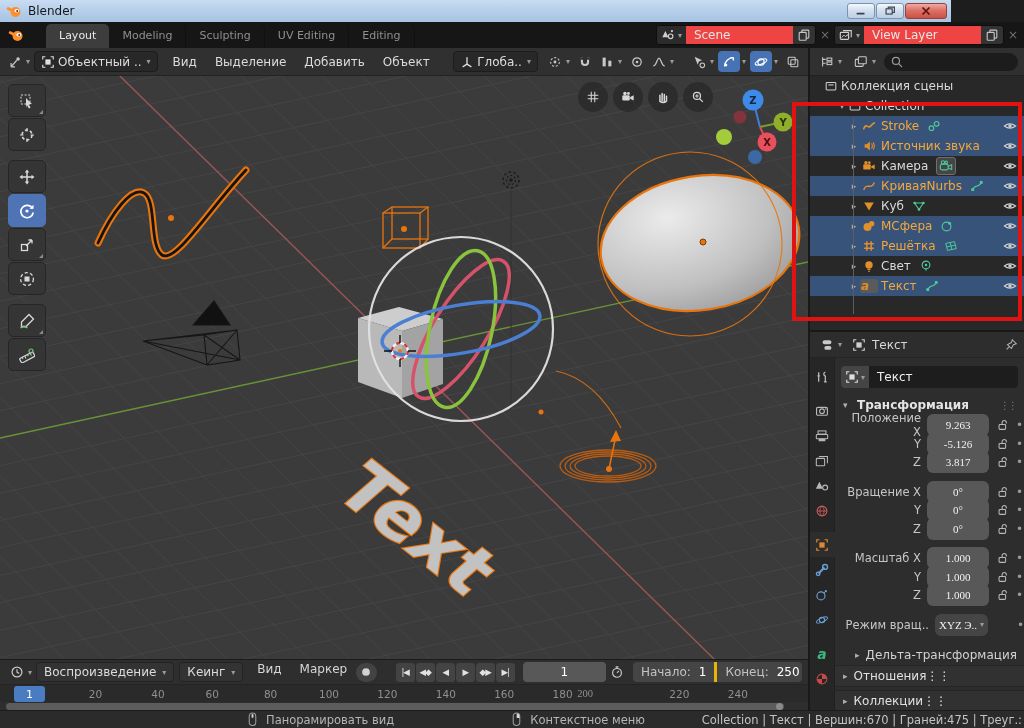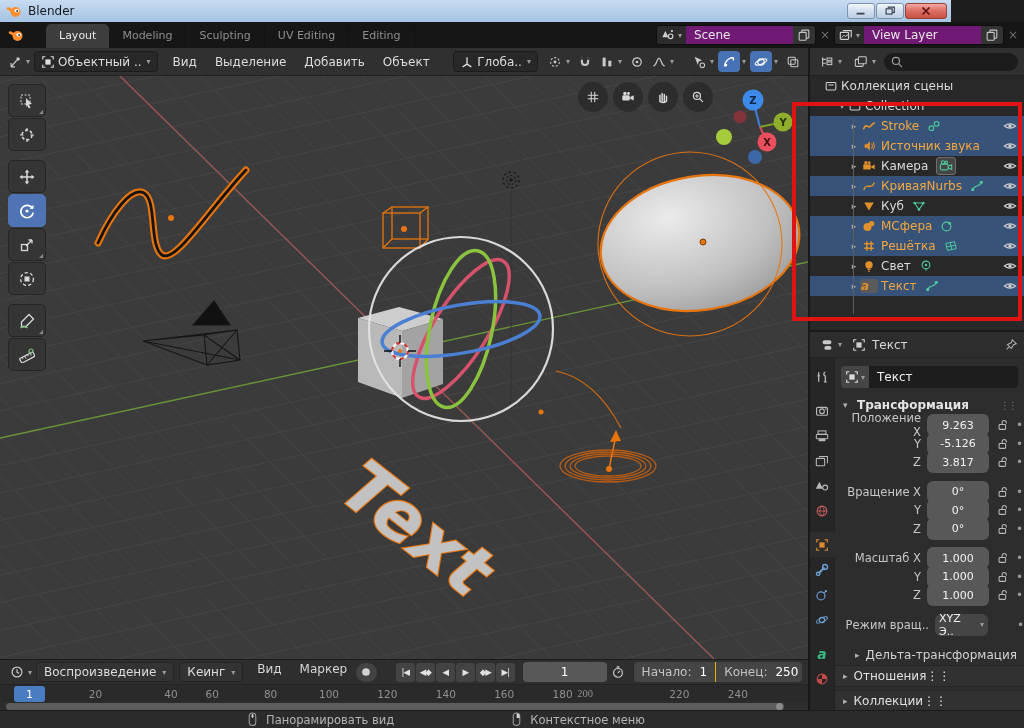--- a/index.html
+++ b/index.html
@@ -23,21 +23,21 @@
   
   #menubar { position:absolute; left:0; top:22px; width:1024px; height:26px; background:#161616;
     display:flex; align-items:center; }
   #menubar .logo { margin:0 6px 0 8px; }
   .menu-item { padding:4px 9px; color:#dcdcdc; border-radius:3px; }
   #tabs { display:flex; margin-left:16px; height:26px; align-items:flex-end; }
   .wtab { padding:5px 13px 6px; color:#8f8f8f; font-size:11px; border-radius:5px 5px 0 0; border-right:1px solid #101010; }
   .wtab.active { background:#3d3d3d; color:#e8e8e8; border-right:none; }
   .id-widget { display:flex; align-items:center; height:20px; background:#262626; border-radius:4px; overflow:hidden; border:1px solid #0e0e0e; }
   .id-widget .seg-icon { display:flex; align-items:center; gap:1px; padding:0 4px; background:#2b2b2b; height:100%; color:#cfcfcf;}
-  .id-widget .seg-name { display:flex; align-items:center; padding:0 8px; background:#701a75; height:100%; color:#e6e6e6; }
+  .id-widget .seg-name { display:flex; align-items:center; padding:0 8px; background:#ef4444; height:100%; color:#e6e6e6; }
   .id-widget .seg-btn { display:flex; align-items:center; padding:0 4px; background:#333; height:100%; color:#c5c5c5;}
   .dim-x { color:#6f6f6f; margin:0 4px 0 4px; font-size:12px; }
   .chev { color:#9a9a9a; font-size:8px; margin-left:2px; }
 
   
   #toolheader { position:absolute; left:0; top:48px; width:808px; height:28px; background:#303030;
     display:flex; align-items:center; border-bottom:1px solid #232323; }
   .th-widget { display:flex; align-items:center; gap:3px; background:#282828; border:1px solid #1c1c1c;
     border-radius:4px; height:21px; padding:0 6px; margin-right:6px; color:#dedede; }
   .th-btn { display:flex; align-items:center; gap:2px; padding:0 4px; height:21px; border-radius:4px; color:#c8c8c8; }
@@ -94,21 +94,21 @@
   #props-body { position:absolute; left:25px; right:0; top:26px; bottom:0; }
   #obj-row { display:flex; align-items:center; margin:8px 6px 0 6px; height:22px; }
   #obj-row .dd { display:flex; align-items:center; background:#454545; border-radius:4px 0 0 4px; height:22px; padding:0 4px; color:#ddd;}
   #obj-row .fld { flex:1; background:#1d1d1d; border-radius:0 4px 4px 0; height:22px; display:flex; align-items:center; padding:0 8px; color:#efefef;}
   .panel-head { display:flex; align-items:center; height:22px; padding:0 8px; color:#e4e4e4; }
   .panel-head .disc { color:#b0b0b0; font-size:9px; width:14px; }
   .panel-head .grip { position:absolute; right:8px; color:#777; font-size:10px; letter-spacing:-2px;}
   .tf-row { display:flex; align-items:center; height:18.5px; margin-left:8px; }
   .tf-row .lbl { flex:0 0 78px; text-align:right; margin-right:6px; color:#c6c6c6; font-size:11.5px; }
   .tf-row .val { width:62px; height:22px; background:#585858; border-radius:6px; color:#f2f2f2;
-    font-size:11px; display:flex; align-items:center; justify-content:center; }
+    font-size:11px; display:flex; align-items:center; justify-content:center;font-family:Liberation Serif, serif; }
   .tf-row .val.dd { background:#454545; justify-content:space-between; padding:0 4px; }
   .tf-row .lock { margin-left:7px; color:#b9b9b9; }
   .tf-row .anim { margin-left:6px; color:#9a9a9a; font-size:12px; }
   .gap12 { height:11px; }
   .sub-head { display:flex; align-items:center; height:20px; padding-left:20px; color:#d2d2d2; }
   .panel-sep { position:relative; height:22px; background:#313131; border-top:1px solid #262626; border-bottom:1px solid #262626; display:flex; align-items:center; padding:0 8px; color:#e0e0e0;}
 
   
   #timeline { position:absolute; left:0; top:659px; width:808px; height:51px; background:#2e2e2e; border-top:1px solid #1b1b1b;}
   #tl-header { height:24px; display:flex; align-items:center; padding:0 6px; }
@@ -1191,34 +1191,34 @@
       <div id="frame-field">1</div>
       <span class="th-btn">
           <span class="ic">
             <svg viewBox="0 0 16 16" width="14" height="14" fill="none" xmlns="http://www.w3.org/2000/svg">
               <circle cx="8" cy="9" r="5" stroke="currentColor" stroke-width="1.4"></circle>
               <path d="M8 9 l2-2.3 M6.4 2.2 h3.2 M8 2.2 v2" stroke="currentColor" stroke-width="1.3"></path>
             </svg>
           </span>
         </span>
       <div id="range">
-        <div class="range-f" style="border-right:1px solid #eab308">
+        <div class="range-f" style="border-right:3px solid #eab308">
           <span class="rl">Начало:</span>
             <span class="rv">1</span>
         </div>
         <div class="range-f">
           <span class="rl">Конец:</span>
             <span class="rv">250</span>
         </div>
       </div>
     </div>
     <div id="ruler">
       <div id="ruler-nums">
           <span class="rnum" style="left: 82.4px;">20</span>
-          <span class="rnum" style="left: 158px;">40</span>
+          <span class="rnum" style="left: 145px;">40</span>
           <span class="rnum" style="left: 199.2px;">60</span>
           <span class="rnum" style="left: 257.6px;">80</span>
           <span class="rnum" style="left: 316px;">100</span>
           <span class="rnum" style="left: 374.4px;">120</span>
           <span class="rnum" style="left: 432.8px;">140</span>
           <span class="rnum" style="left: 491.2px;">160</span>
           <span class="rnum" style="left: 549.6px;">180</span>
           <span class="rnum" style="left: 572px; font-family: Liberation Serif, serif;">200</span>
           <span class="rnum" style="left: 666.4px;">220</span>
           <span class="rnum" style="left: 724.8px;">240</span>
@@ -1245,14 +1245,15 @@
     <span style="width:115px"></span>
     <span class="hint">
       <span class="ic">
           <svg viewBox="0 0 16 16" width="15" height="15" fill="none" xmlns="http://www.w3.org/2000/svg">
             <rect x="4.5" y="1" width="7" height="13.5" rx="3.5" stroke="#9f9f9f" stroke-width="1.1"></rect>
             <path d="M8.2 1.6 a3.3 3.3 0 0 1 3.1 3.3 v1.4 h-3.1 Z" fill="#d8d8d8"></path>
           </svg>
         </span>
       <span>Контекстное меню</span>
     </span>
+    <span id="status-right">Collection | Текст | Вершин:670 | Граней:475 | Треуг.:</span>
   </div>
 </div>
 
 </body></html>

